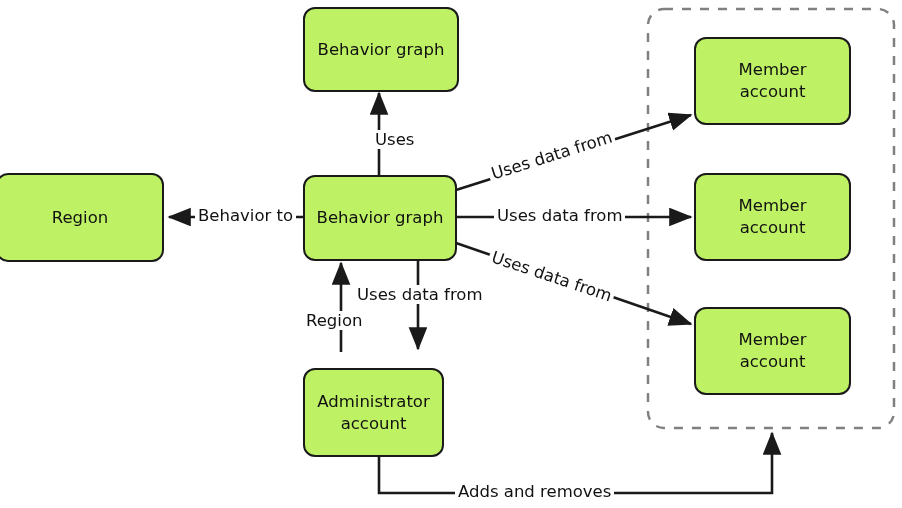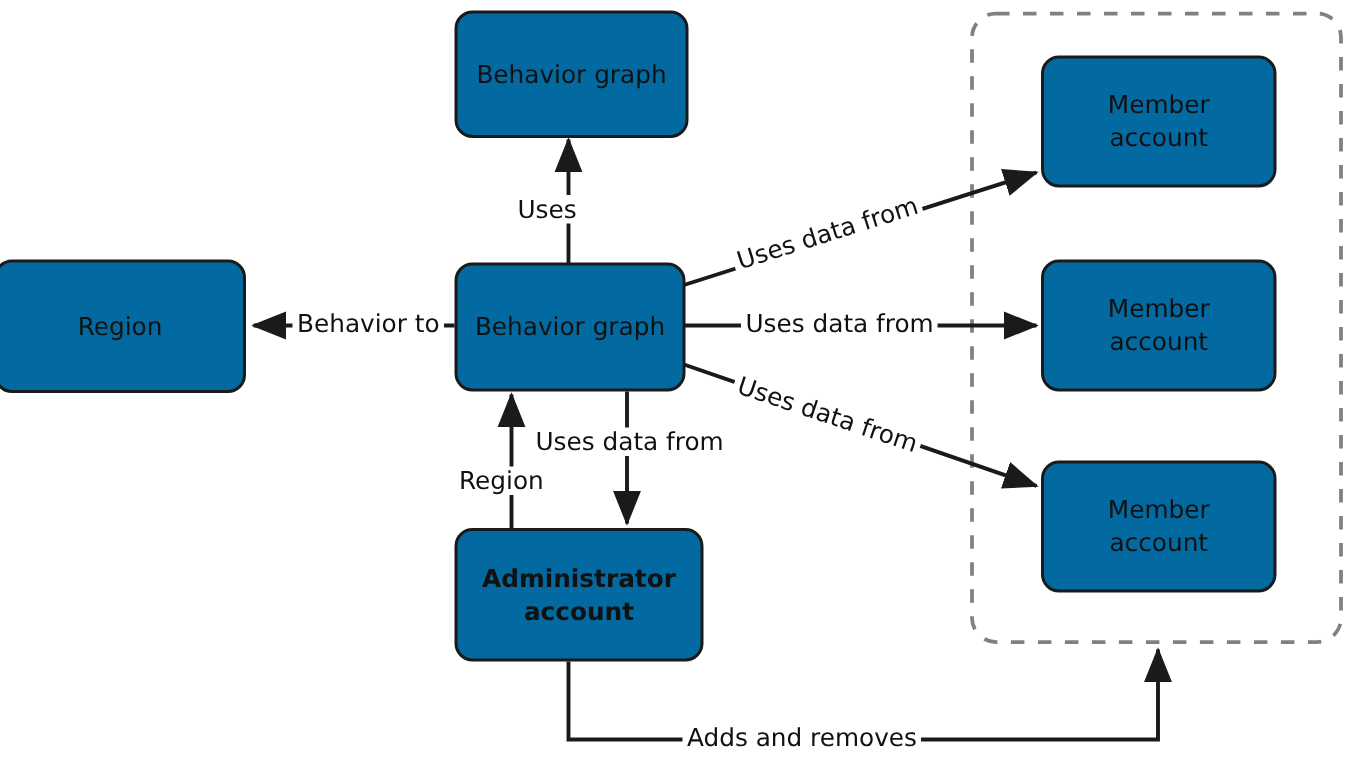--- a/index.html
+++ b/index.html
@@ -1,21 +1,21 @@
 <!DOCTYPE html>
 <html><head>
 <meta charset="utf-8">
 <style>
   html,body{margin:0;padding:0;background:#ffffff;}
   body{width:902px;height:508px;font-family:"DejaVu Sans",sans-serif;overflow:hidden;}
   #diagram{position:relative;width:902px;height:508px;}
   svg{position:absolute;top:0;left:0;width:902px;height:508px;}
   .nodebox{
     position:absolute;
-    background:#0369a1;
+    background:#bef264;
     border:2.5px solid #1a1a1a;
     border-radius:12px;
     box-sizing:border-box;
     display:flex;align-items:center;justify-content:center;
     text-align:center;
     font-size:16.5px;
     color:#111111;
     line-height:1.32;
     z-index:3;
   }
@@ -68,21 +68,21 @@
   </div>
 
   <div class="nodebox" style="left:-4px;top:173px;width:168px;height:89px;">
     <span>Region</span>
   </div>
 
   <div class="nodebox" style="left:303px;top:175px;width:154px;height:86px;">
     <span>Behavior graph</span>
   </div>
 
-  <div class="nodebox" style="left:303px;top:352px;width:166px;height:89px;font-weight:bold;">
+  <div class="nodebox" style="left:303px;top:368px;width:141px;height:89px;">
     <span>
       <span>Administrator</span><br>
       <span>account</span>
     </span>
   </div>
 
   <div class="nodebox" style="left:694px;top:37px;width:157px;height:88px;">
     <span>
       <span>Member</span><br>
       <span>account</span>
@@ -96,21 +96,21 @@
     </span>
   </div>
 
   <div class="nodebox" style="left:694px;top:307px;width:157px;height:88px;">
     <span>
       <span>Member</span><br>
       <span>account</span>
     </span>
   </div>
 
-  <div class="edgelabel" style="left:342px;top:130px;">Uses</div>
+  <div class="edgelabel" style="left:372px;top:130px;">Uses</div>
 
   <div class="edgelabel" style="left:195px;top:206px;">Behavior to</div>
 
   <div class="edgelabel rot-up" style="left:486px;top:146px;transform:rotate(-17.5deg);">Uses data from</div>
 
   <div class="edgelabel" style="left:494px;top:206px;">Uses data from</div>
 
   <div class="edgelabel rot-up" style="left:486px;top:267px;transform:rotate(18.5deg);">Uses data from</div>
 
   <div class="edgelabel" style="left:303px;top:311px;">Region</div>

